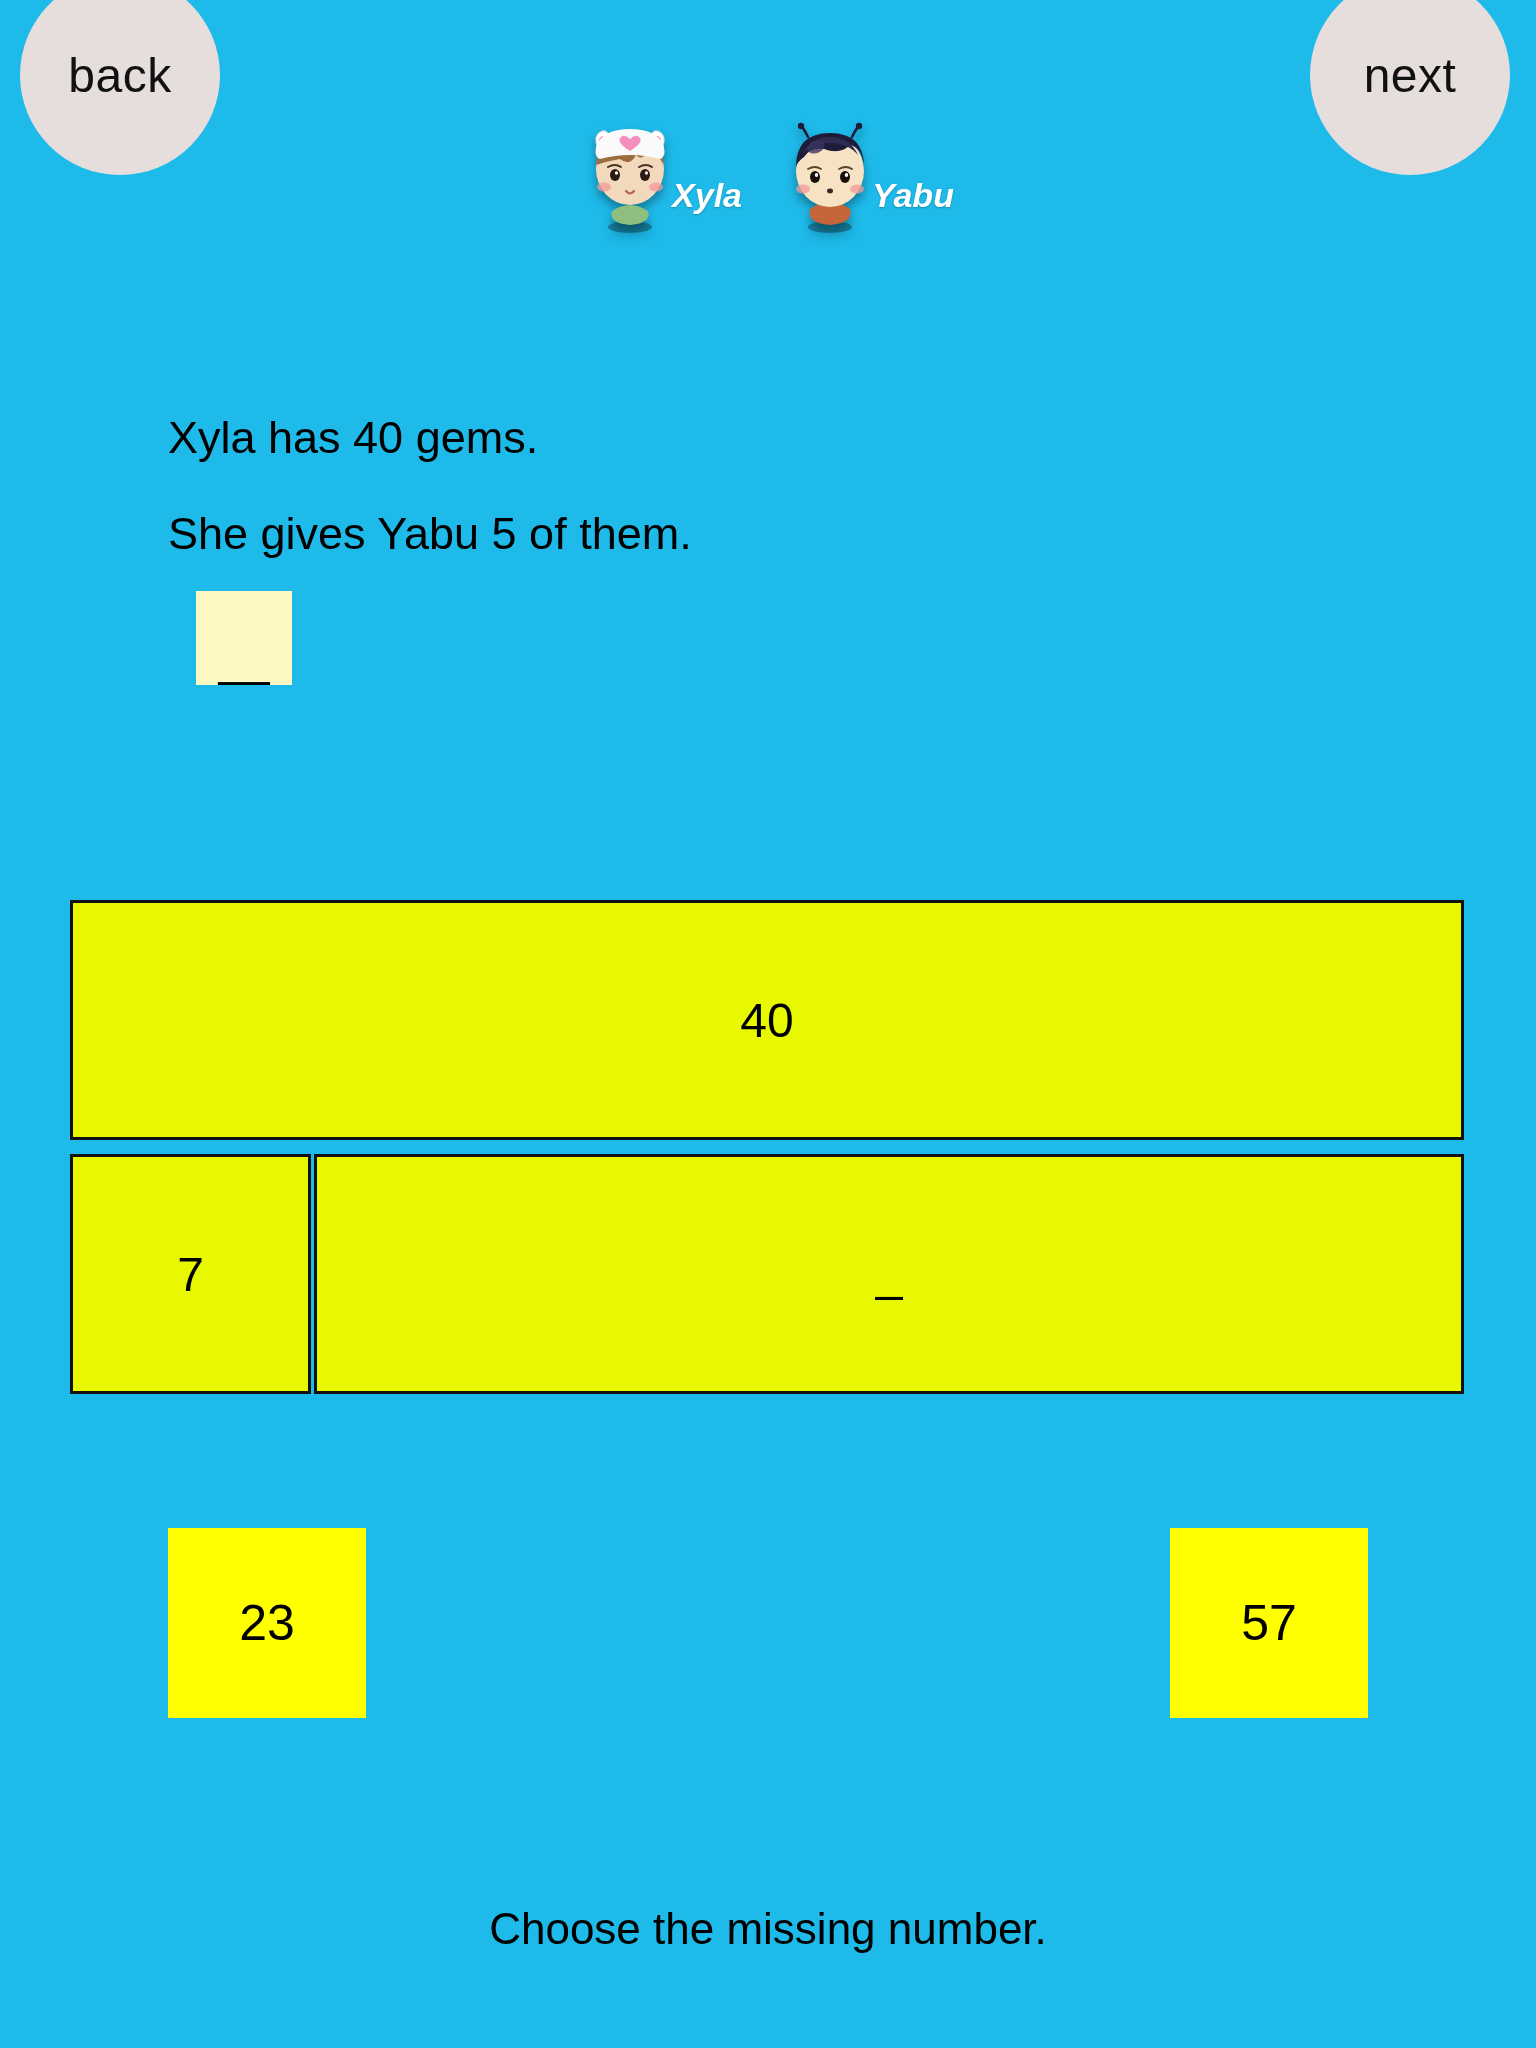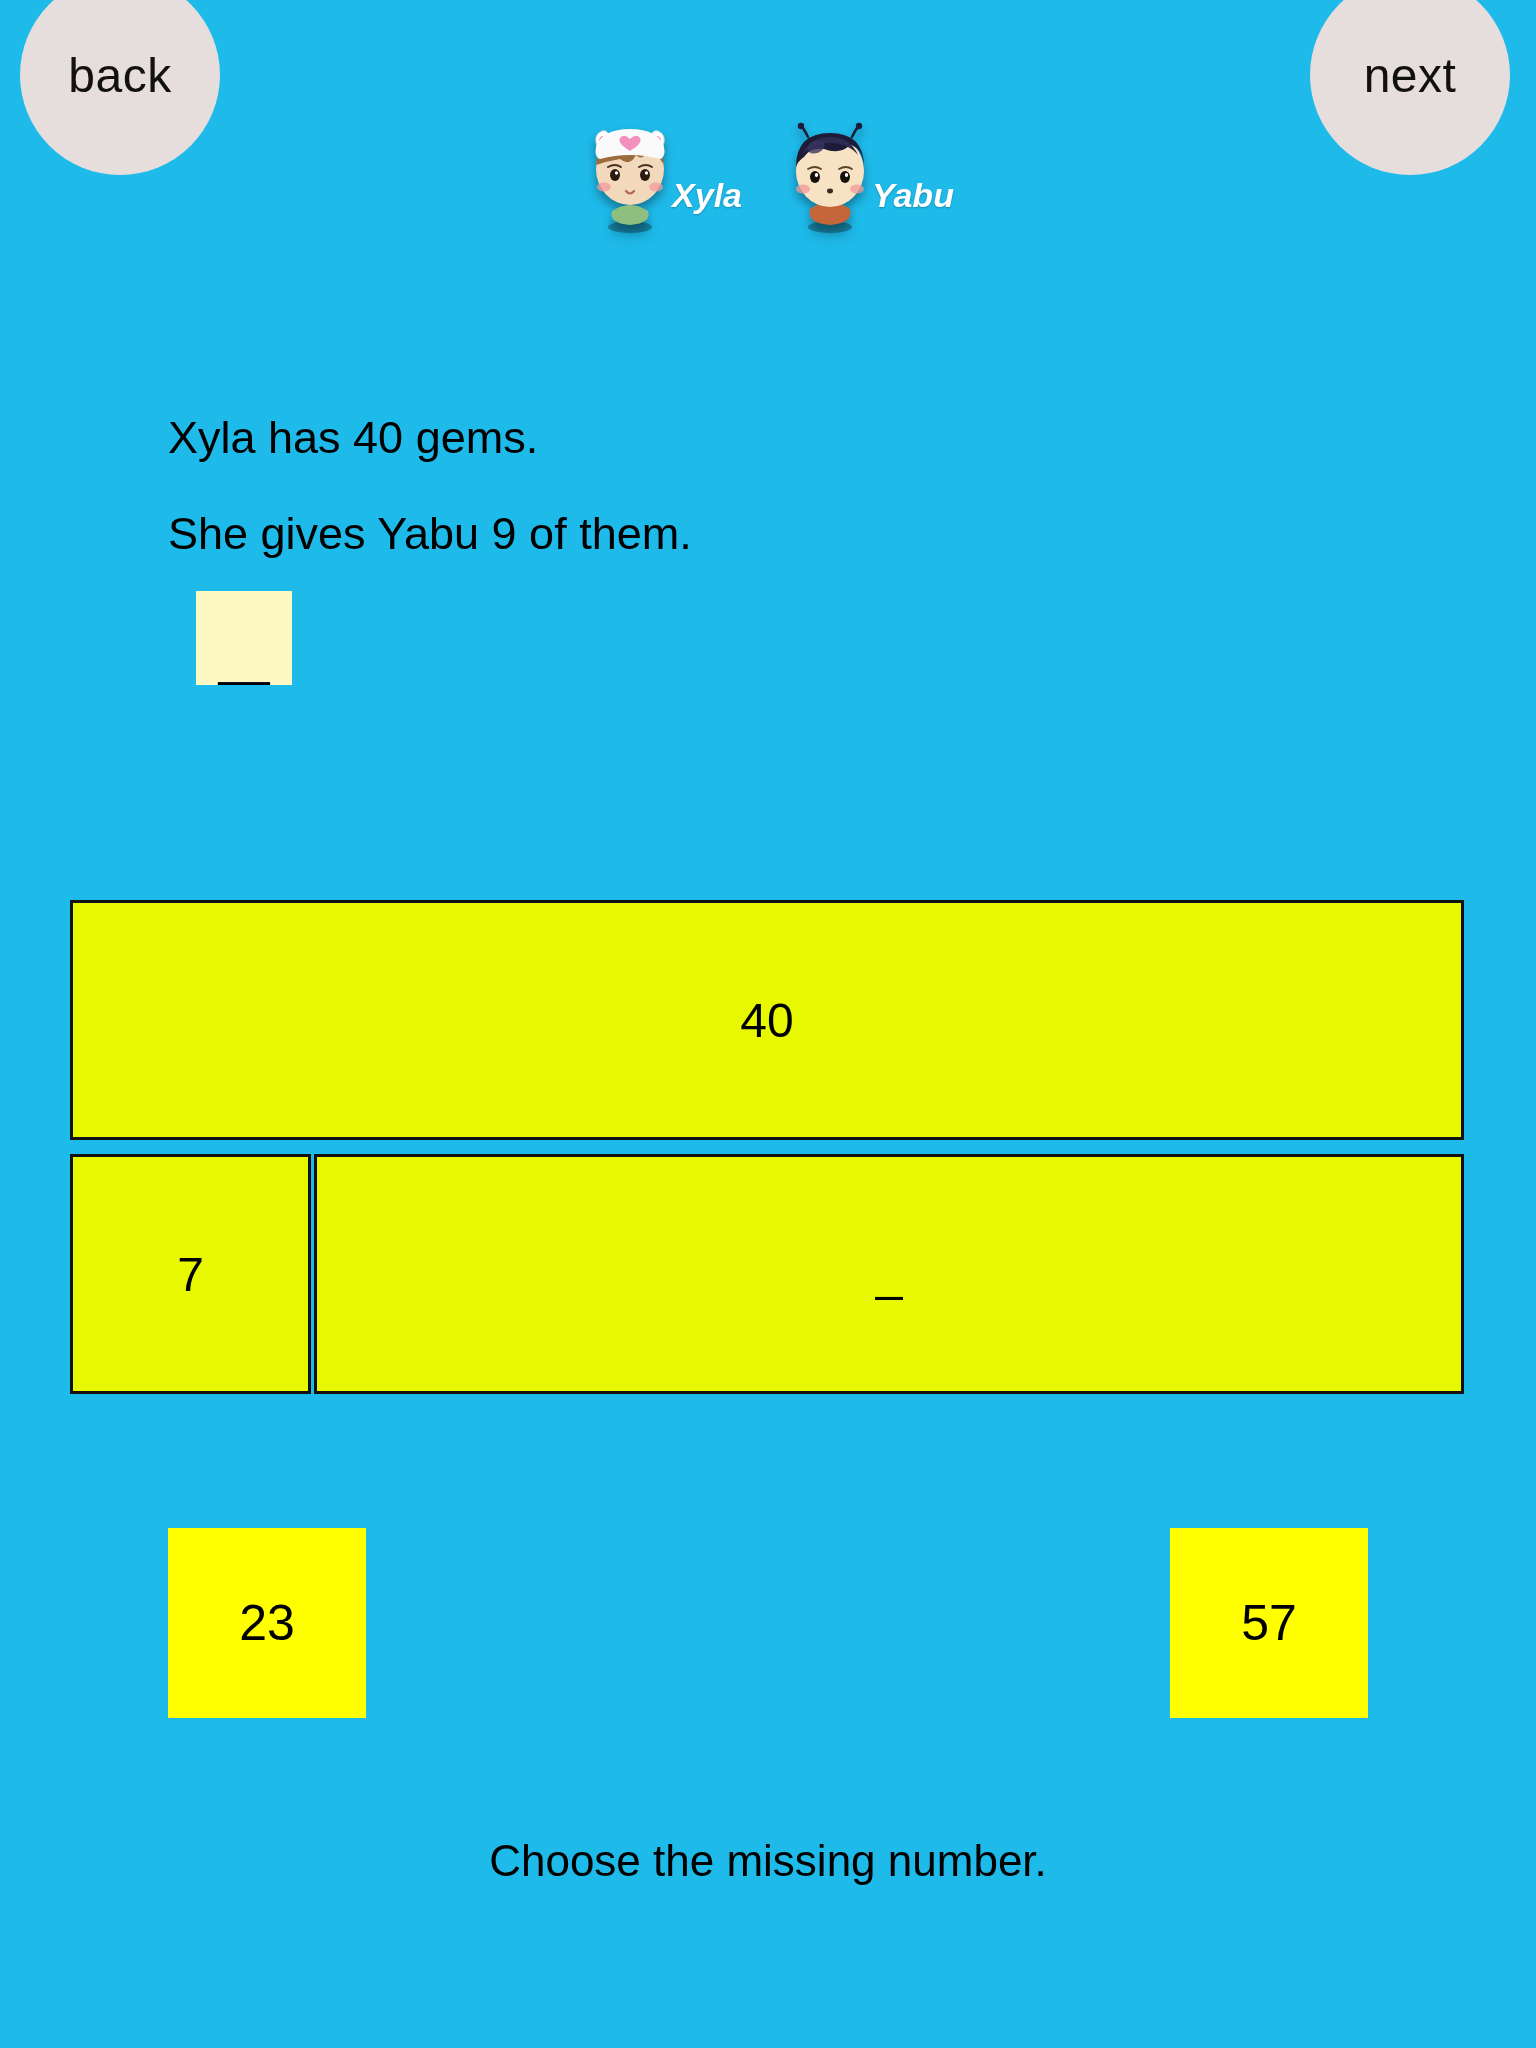--- a/index.html
+++ b/index.html
@@ -179,21 +179,21 @@
     font-size: 50px;
     color: #000000;
     font-family: "Liberation Sans", sans-serif;
     cursor: pointer;
   }
 
   
   .prompt {
     position: absolute;
     left: 0;
-    top: 1836px;
+    top: 1904px;
     width: 1536px;
     text-align: center;
     font-size: 44px;
     color: #000000;
     font-family: "Liberation Sans", sans-serif;
   }
 </style>
 </head>
 <body>
 
@@ -262,21 +262,21 @@
     <span class="char-name">Yabu</span>
   </div>
 
 </div>
 
 <div class="problem">
   <div class="problem-line">
     <span>Xyla has 40 gems.</span>
   </div>
   <div class="problem-line">
-    <span>She gives Yabu 9 of them.</span>
+    <span>She gives Yabu 5 of them.</span>
   </div>
   <div class="problem-line">
     <span class="inline-answer-box">__</span>
   </div>
 </div>
 
 <div class="bar-model">
   <div class="bar-whole">
     <span>40</span>
   </div>

